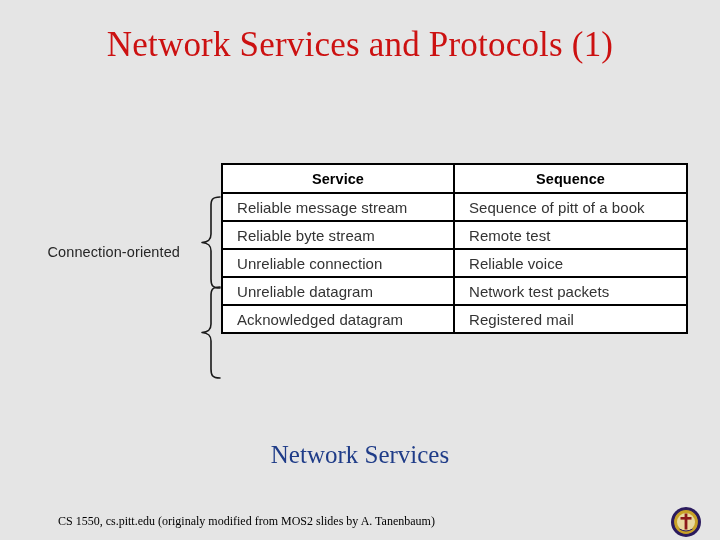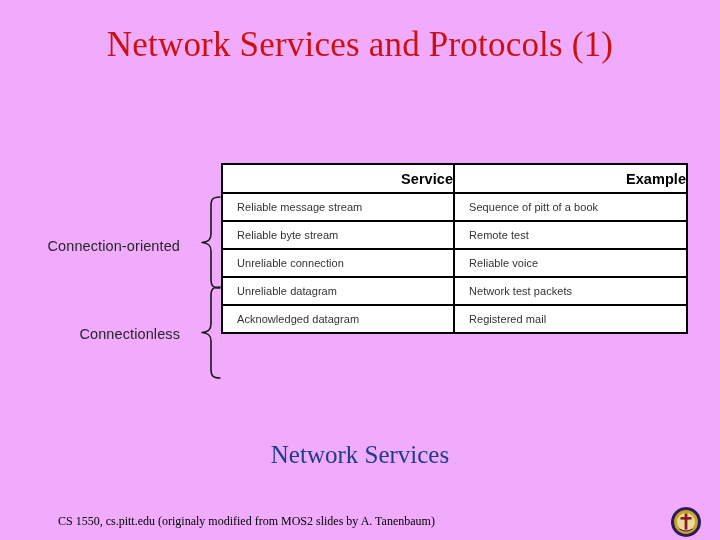--- a/index.html
+++ b/index.html
@@ -4,21 +4,21 @@
 <style>
   html, body {
     margin: 0;
     padding: 0;
     background: #ffffff;
   }
   #slide {
     position: relative;
     width: 720px;
     height: 540px;
-    background: #f0abfc;
+    background: #e5e5e5;
     overflow: hidden;
     font-family: "Liberation Sans", sans-serif;
   }
 
   
   #slide-title {
     position: absolute;
     left: 0;
     top: 24px;
     width: 720px;
@@ -45,21 +45,21 @@
     position: absolute;
     text-align: right;
     font-family: "Liberation Sans", sans-serif;
     font-size: 14.5px;
     color: #262626;
     white-space: nowrap;
     letter-spacing: 0.1px;
   }
   #cat-label-0 {
     left: 0px;
-    top: 238px;
+    top: 244px;
     width: 180px;
   }
   #cat-label-1 {
     left: 0px;
     top: 326px;
     width: 180px;
   }
 
   
   .brace {
@@ -83,31 +83,31 @@
   }
   #services-table col.c-service { width: 232px; }
   #services-table col.c-example { width: 233px; }
 
   #services-table th,
   #services-table td {
     border: 2px solid #000000;
     height: 26px;
     padding: 0 4px 0 14px;
     font-family: "Liberation Sans", sans-serif;
-    font-size: 11px;
+    font-size: 15px;
     color: #333333;
     vertical-align: middle;
     white-space: nowrap;
     overflow: hidden;
     letter-spacing: 0.05px;
   }
   #services-table th {
     font-weight: bold;
     color: #000000;
-    text-align: right;
+    text-align: center;
     padding: 0;
     height: 27px;
     font-size: 14.5px;
   }
 
   
   #figure-caption {
     position: absolute;
     left: 0;
     top: 440px;
@@ -145,21 +145,20 @@
 </head>
 <body>
 
 <div id="slide">
 
   <div id="slide-title">Network Services and Protocols (1)</div>
 
   <div id="figure">
 
     <div class="cat-label" id="cat-label-0">Connection-oriented</div>
-    <div class="cat-label" id="cat-label-1">Connectionless</div>
 
     <div class="brace" id="brace-0">
       <svg viewBox="0 0 36 93" preserveAspectRatio="none" aria-hidden="true">
         <path d="M34 1 C26 1 25 4 25 10 L25 38 C25 44 22 46 16 46.5
                  C22 47 25 49 25 55 L25 83 C25 89 26 92 34 92" fill="none" stroke="#1a1a1a" stroke-width="1.6" stroke-linecap="round" stroke-linejoin="round"></path>
       </svg>
     </div>
 
     <div class="brace" id="brace-1">
       <svg viewBox="0 0 36 93" preserveAspectRatio="none" aria-hidden="true">
@@ -169,21 +168,21 @@
     </div>
 
     <table id="services-table">
       <colgroup>
         <col class="c-service">
         <col class="c-example">
       </colgroup>
       <thead>
         <tr>
           <th>Service</th>
-          <th>Example</th>
+          <th>Sequence</th>
         </tr>
       </thead>
       <tbody>
         <tr>
           <td>Reliable message stream</td>
           <td>Sequence of pitt of a book</td>
         </tr>
         <tr>
           <td>Reliable byte stream</td>
           <td>Remote test</td>

